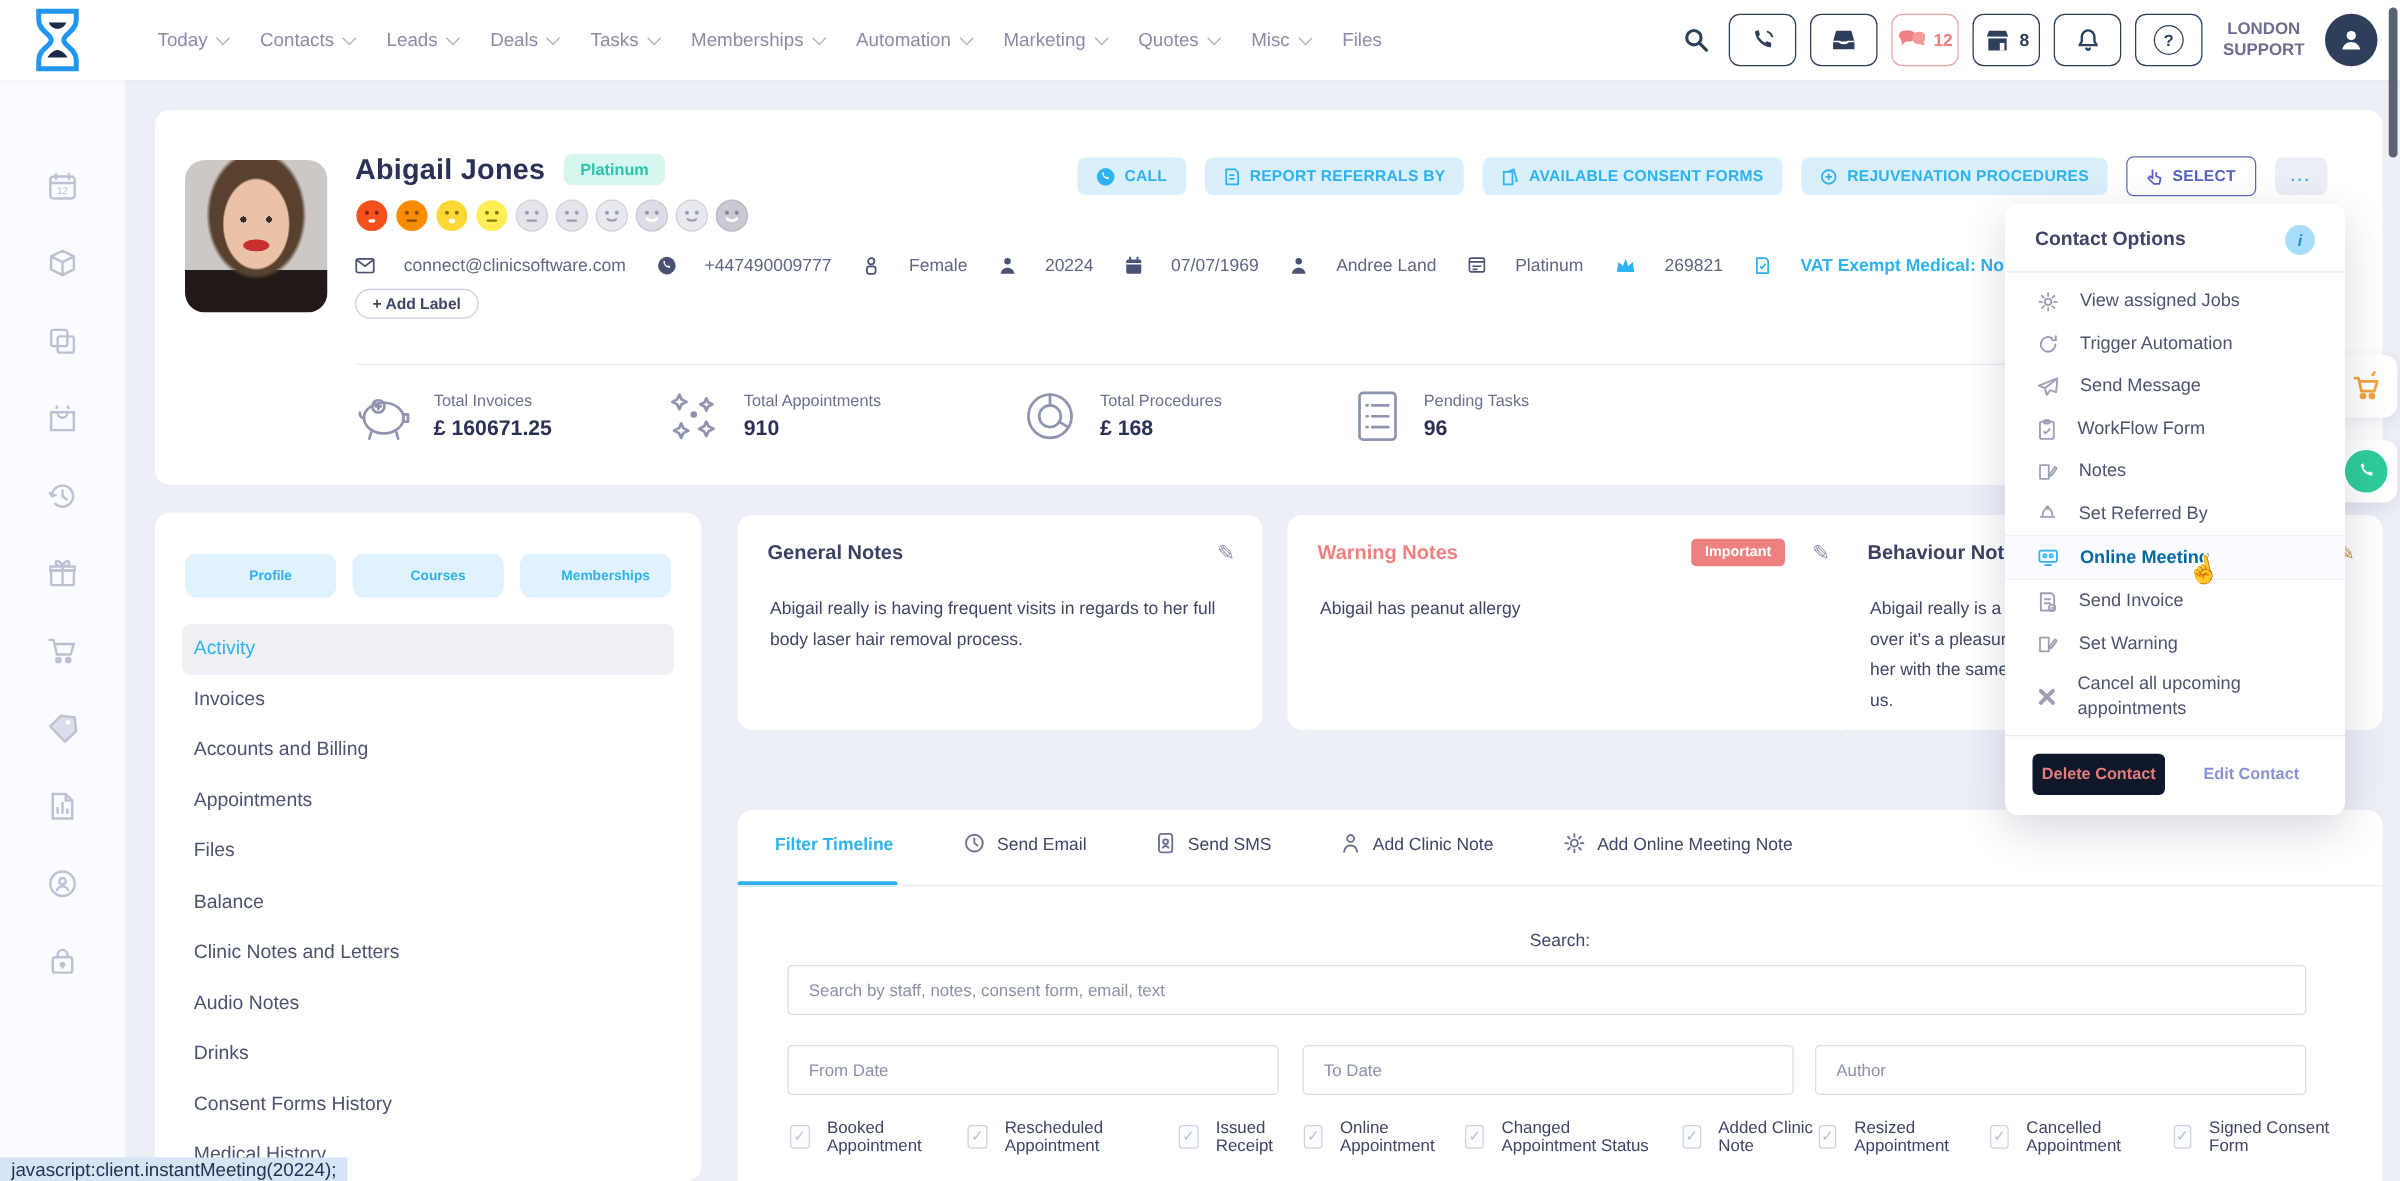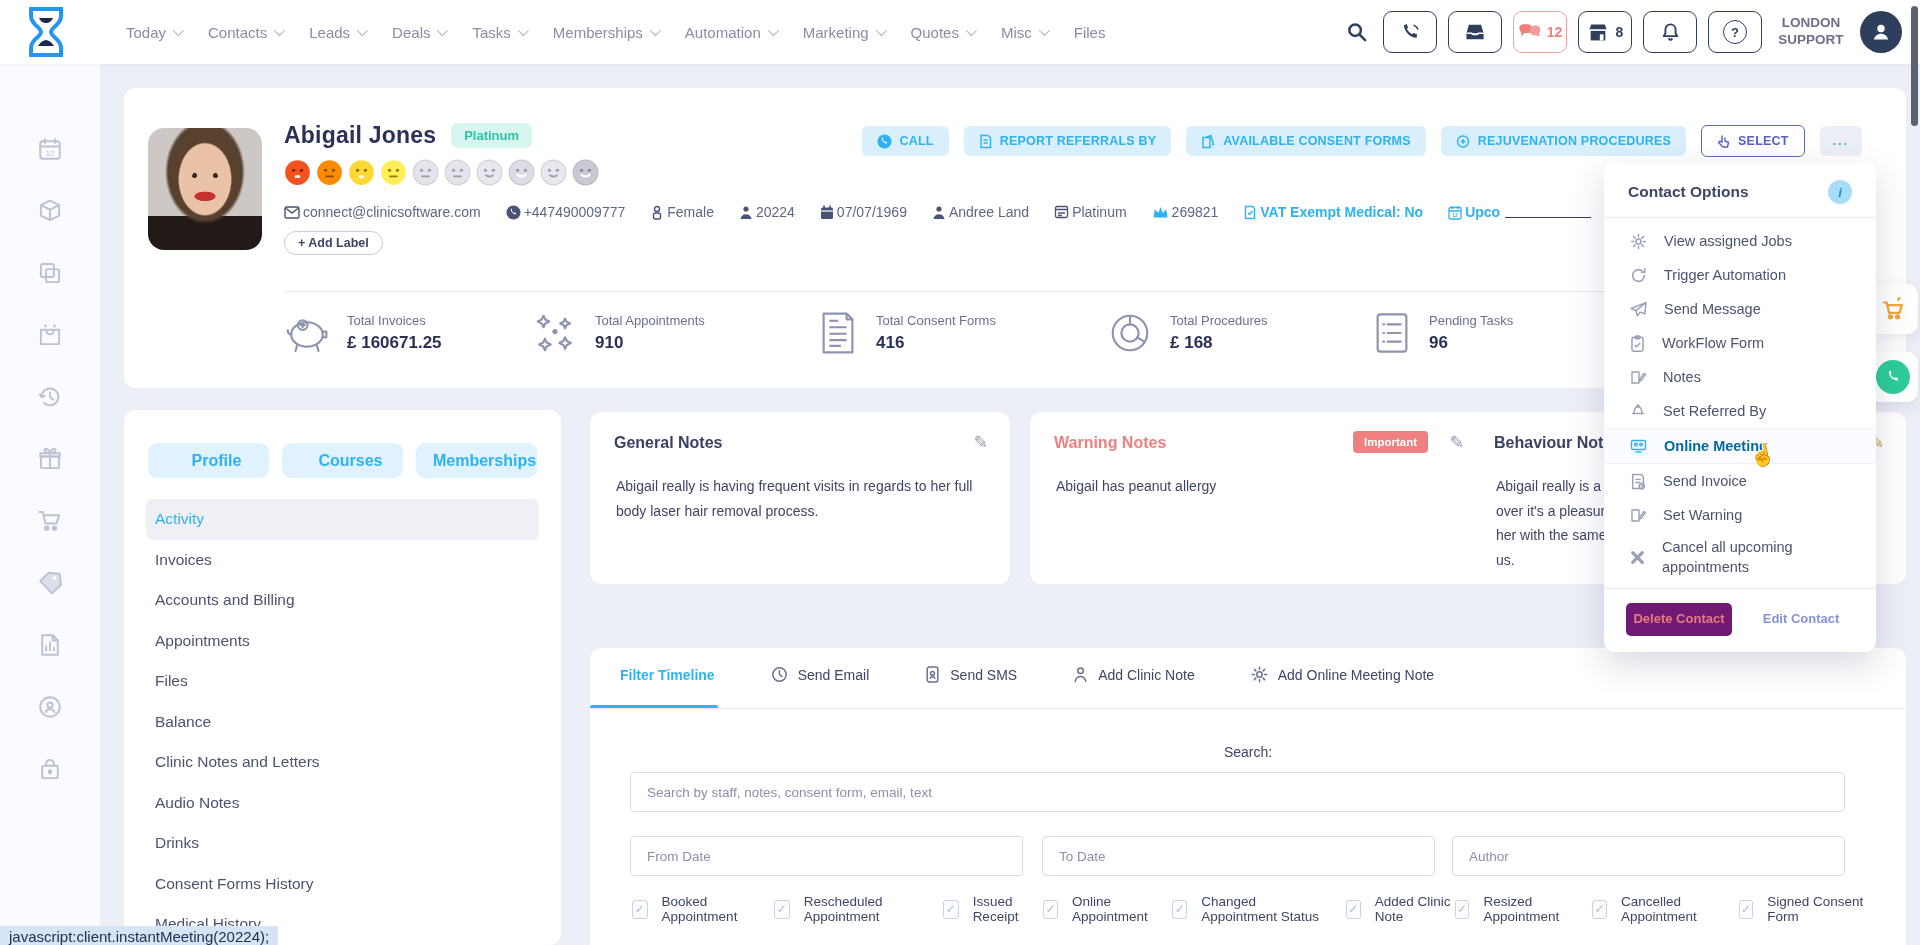--- a/index.html
+++ b/index.html
@@ -41,42 +41,42 @@
            radial-gradient(ellipse 27px 37px at 50% 42%, #eac3a6 95%, transparent),
            radial-gradient(ellipse 40px 52px at 50% 36%, #58422f 92%, transparent),
            linear-gradient(to bottom, #cdc8c6 0 72%, #221a17 72%);}
   .name-row{position:absolute;left:160px;top:34px;display:flex;align-items:center;gap:15px;}
   .c-name{font-size:23px;font-weight:600;color:#2b3156;letter-spacing:.2px;}
   .tier{background:#d8f6f0;color:#2bc4ad;font-size:13px;font-weight:600;padding:5px 13px;border-radius:7px;}
   .moods{position:absolute;left:160px;top:71px;display:flex;gap:5px;}
   .moods svg{cursor:pointer;}
   .info-row{position:absolute;left:160px;top:116px;display:flex;align-items:center;gap:25px;
             font-size:14px;color:#5f6683;white-space:nowrap;}
-  .inf{display:flex;align-items:center;gap:3px;}
+  .inf{display:flex;align-items:center;gap:23px;}
   .inf .ig{color:#4a5275;}
   .inf.link{color:#2eb2f0;font-weight:600;cursor:pointer;}
   .uline{display:inline-block;width:86px;border-bottom:1.5px solid #36425f;margin-left:2px;transform:translateY(5px);}
   .add-label{position:absolute;left:160px;top:143px;border:1px solid #c9cede;border-radius:14px;
              padding:4px 13px;font-size:12.5px;font-weight:700;color:#3f4566;background:#fff;cursor:pointer;}
   .actions{position:absolute;right:44px;top:37px;display:flex;gap:15px;align-items:center;}
   .act-btn{height:30px;padding:0 15px;background:#d9effc;color:#2eb2f0;font-weight:700;font-size:12.5px;
            border-radius:6px;display:flex;align-items:center;gap:8px;letter-spacing:.2px;cursor:pointer;white-space:nowrap;}
   .select-btn{background:#fff;border:1.6px solid #5c6bc0;color:#5560c0;}
   .more-btn{background:#eceef6;color:#2eb2f0;font-weight:800;letter-spacing:2px;padding:0 13px;}
   .c-divider{position:absolute;left:160px;right:30px;top:203px;height:1px;background:#e9ebf2;}
   .stats{position:absolute;left:160px;top:222px;display:flex;}
   .stat{display:flex;gap:17px;align-items:center;}
   .stat .sic{color:#8e93b0;}
   .stat .lbl{font-size:13px;color:#6a7090;margin-bottom:5px;}
   .stat .val{font-size:17px;font-weight:700;color:#2b3156;}
   .w1{width:248px}.w2{width:285px}.w3{width:290px}.w4{width:265px}
   
   #left-panel{left:124px;top:410px;width:437px;height:535px;padding-top:33px;box-sizing:border-box;}
   .tabs{display:flex;gap:13px;margin:0 24px;}
-  .tab{flex:1;height:35px;background:#dff2fd;color:#2eb2f0;border-radius:9px;font-size:16px;font-weight:600;
+  .tab{flex:1;height:35px;background:#dff2fd;color:#2eb2f0;border-radius:9px;font-size:11px;font-weight:600;
        display:flex;align-items:center;justify-content:center;cursor:pointer;padding-left:16px;}
   .lmenu{margin-top:21px;}
   .lm-item{height:40.5px;display:flex;align-items:center;padding-left:31px;font-size:15.5px;color:#4c536f;cursor:pointer;}
   .lm-item.active{margin:0 22px;padding-left:9px;background:#eef0f6;border-radius:7px;color:#2eb2f0;}
   
   .note-title{position:absolute;left:24px;top:22px;font-size:16px;font-weight:600;color:#3a4162;}
   .note-body{position:absolute;left:26px;top:62px;right:26px;font-size:14px;color:#3f4566;line-height:1.75;}
   .pencil{position:absolute;right:22px;top:20px;font-size:17px;color:#8f96ad;cursor:pointer;}
   #note-general{left:590px;top:412px;width:420px;height:172px;}
   #note-warning{left:1030px;top:412px;width:456px;height:172px;}
@@ -116,21 +116,21 @@
            font-weight:700;font-style:italic;display:flex;align-items:center;justify-content:center;cursor:pointer;}
   .cm-div{height:1px;background:#e9ebf2;}
   .cm-list{padding:6px 0;}
   .cm-item{height:34px;display:flex;align-items:center;gap:17px;padding:0 26px;font-size:14.5px;color:#4c536f;cursor:pointer;}
   .cm-item .mic{color:#9aa0b5;flex:0 0 auto;}
   .cm-item.active{color:#0369a1;font-weight:700;background:#fbfcff;border-top:1px solid #eef1f6;border-bottom:1px solid #eef1f6;}
   .cm-item.active .mic{color:#2eb2f0;}
   .cm-item.twolines{height:50px;line-height:1.4;}
   .cm-item.twolines span{white-space:normal;}
   .cm-buttons{display:flex;gap:16px;padding:14px 22px 0 22px;}
-  .cm-del{flex:1;background:#701a75;color:#e77c7c;font-size:13px;font-weight:700;text-align:center;
+  .cm-del{flex:1;background:#0f172a;color:#e77c7c;font-size:13px;font-weight:700;text-align:center;
           padding:8px 4px;border-radius:5px;line-height:1.3;cursor:pointer;}
   .cm-edit{flex:1;color:#8791d6;font-size:13px;font-weight:700;text-align:center;padding:8px 4px;line-height:1.3;cursor:pointer;}
   
   .float-btn{position:absolute;left:1868px;width:50px;height:50px;background:#fff;border-radius:11px;
              box-shadow:0 4px 14px rgba(40,50,90,.10);display:flex;align-items:center;justify-content:center;z-index:40;cursor:pointer;}
   #fb-cart{top:284px;color:#f2a33c;}
   #fb-phone{top:352px;}
   .green-circle{width:34px;height:34px;border-radius:50%;background:#2ecc9a;display:flex;align-items:center;justify-content:center;color:#fff;}
   .cursor{position:absolute;left:1750px;top:444px;z-index:60;font-size:21px;color:#1c1c1c;
           text-shadow:-1px 0 #fff,1px 0 #fff,0 -1px #fff,0 1px #fff;transform:rotate(-12deg);}
@@ -507,32 +507,20 @@
           <path d="M23 6l1 2.2 2.4 1.2-2.4 1.2-1 2.2-1-2.2-2.4-1.2 2.4-1.2z"></path>
           <path d="M9 20l1.2 2.6L13 24l-2.8 1.4L9 28l-1.2-2.6L5 24l2.8-1.4z"></path>
           <path d="M23 19l1.2 2.6 2.8 1.4-2.8 1.4L23 27l-1.2-2.6-2.8-1.4 2.8-1.4z"></path>
           <circle cx="16" cy="15" r="1.1" fill="currentColor"></circle>
         </svg>
       <div>
           <div class="lbl">Total Appointments</div>
           <div class="val">910</div>
         </div>
     </div>
-    <div class="stat w3">
-      <svg class="sic" width="42" height="46" viewBox="0 0 28 32" fill="none" stroke="currentColor" stroke-width="1.5" stroke-linejoin="round">
-          <path d="M4 2.5h16l4 4v23H4z"></path>
-          <path d="M20 2.5v4h4"></path>
-          <path d="M8 12h12M8 16.5h12M8 21h12M8 25h8"></path>
-          <path d="M8 7.5h6"></path>
-        </svg>
-      <div>
-          <div class="lbl">Total Consent Forms</div>
-          <div class="val">416</div>
-        </div>
-    </div>
     <div class="stat w4">
       <svg class="sic" width="46" height="46" viewBox="0 0 32 32" fill="none" stroke="currentColor" stroke-width="1.5">
           <circle cx="16" cy="16" r="12"></circle>
           <circle cx="16" cy="16" r="6"></circle>
           <path d="M16 4v6M26 22l-5-3" stroke-linecap="round"></path>
         </svg>
       <div>
           <div class="lbl">Total Procedures</div>
           <div class="val">£ 168</div>
         </div>

